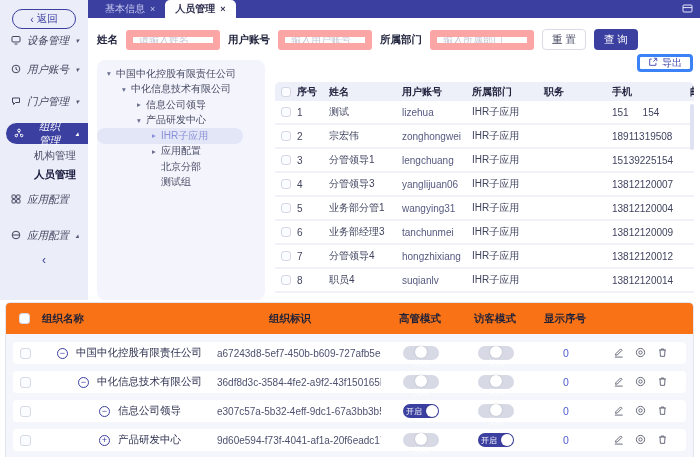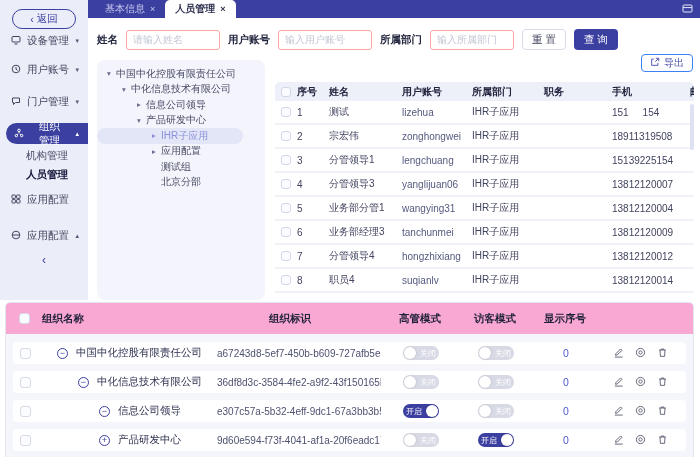--- a/index.html
+++ b/index.html
@@ -2,76 +2,76 @@
 <html><head>
 <meta charset="utf-8">
 <style>
   * { margin:0; padding:0; box-sizing:border-box; }
   html,body { width:700px; height:457px; }
   body { position:relative; overflow:hidden; background:#fff; font-family:"Liberation Sans",sans-serif; font-size:11px; color:#33354f; }
 
   
   .sidebar { position:absolute; left:0; top:0; width:88px; height:300px; background:#ebedf8; z-index:3; }
   .back-btn { width:64px; height:20px; margin:9px auto 0; border:1px solid #3b3fa0; border-radius:11px; display:flex; align-items:center; justify-content:center; gap:3px; color:#3b3fa0; font-size:10.5px; cursor:pointer; background:transparent; }
-  .menu-item { height:20px; display:flex; align-items:center; gap:6px; padding:0 9px 0 11px; font-size:10.5px; color:#42455e; cursor:pointer; }
+  .menu-item { height:20px; display:flex; align-items:center; gap:6px; padding:0 9px 0 11px; font-size:10.5px; color:#42455e; cursor:pointer;font-style:italic; }
   .menu-item svg { flex:none; }
   .mi-arrow { margin-left:auto; font-size:7px; color:#565a77; }
   .menu-item.active { background:#3b3fa0; color:#fff; border-radius:12px 0 0 12px; margin-left:6px; padding-left:8px; height:21px;gap:15px; }
   .menu-item.active .mi-arrow { color:#fff; }
   .mt1{margin-top:2px} .mt2{margin-top:9px} .mt3{margin-top:12px} .mt4{margin-top:11px} .mt5{margin-top:8px} .mt6{margin-top:16px}
-  .sub-item { height:15px; margin-top:4px; display:flex; align-items:center; padding-left:26px; font-size:10.5px; color:#4a4d68; cursor:pointer; }
+  .sub-item { height:15px; margin-top:4px; display:flex; align-items:center; padding-left:34px; font-size:10.5px; color:#4a4d68; cursor:pointer; }
   .sub-item.active { color:#15173a; font-weight:bold; }
   .collapse-btn { margin:6px auto 0; width:20px; height:16px; display:flex; align-items:center; justify-content:center; color:#3b3fa0; font-size:12px; cursor:pointer; }
 
   
   .tabbar { position:absolute; left:88px; top:0; width:612px; height:18px; background:#3b3fa0; display:flex; align-items:flex-end; padding-left:7px; z-index:2; }
   .tab { height:18px; display:flex; align-items:center; gap:5px; padding:0 10px; font-size:10px; color:#c7caee; cursor:pointer; }
   .tab .x { font-size:9px; }
   .tab.active { background:#fff; color:#2f3150; border-radius:5px 5px 0 0; font-weight:bold; }
   .tabbar-icon { position:absolute; right:7px; top:3px; cursor:pointer; }
 
   
   .content { position:absolute; left:88px; top:18px; width:612px; height:282px; background:#fff; }
   .filters { position:absolute; top:11px; left:9px; display:flex; align-items:center; gap:8px; }
   .f-label { font-size:10.5px; font-weight:bold; color:#23263f; white-space:nowrap; }
-  .f-input { width:94px; height:20px; border:1px solid #fca5a5; border-radius:3px; padding:0 6px; font-size:10px; color:#333; font-family:inherit; }
+  .f-input { width:94px; height:20px; border:7px solid #fca5a5; border-radius:3px; padding:0 6px; font-size:10px; color:#333; font-family:inherit; }
   .f-input::placeholder { color:#c3c7d4; }
   .btn-reset { height:21px; padding:0 9px; background:#fff; border:1px solid #d9dce8; border-radius:4px; font-size:10.5px; color:#3a3d58; cursor:pointer; font-family:inherit; }
   .btn-search { height:21px; padding:0 10px; background:#3b3fa0; border:none; border-radius:4px; font-size:10.5px; color:#fff; cursor:pointer; font-family:inherit; }
-  .btn-export { position:absolute; top:36px; right:7px; height:18px; display:flex; align-items:center; gap:4px; padding:0 8px; border:1px solid #3b82f6; border-radius:4px; color:#4449ad; font-size:10px; background:#fff; cursor:pointer; font-family:Liberation Serif, serif; }
+  .btn-export { position:absolute; top:36px; right:7px; height:18px; display:flex; align-items:center; gap:4px; padding:0 8px; border:3px solid #3b82f6; border-radius:4px; color:#4449ad; font-size:10px; background:#fff; cursor:pointer; font-family:Liberation Serif, serif; }
 
   .main { position:absolute; top:42px; left:9px; right:6px; bottom:0; display:flex; gap:10px; }
   .tree-panel { width:168px; background:#f4f5fc; border-radius:8px; padding-top:6px; }
   .tree-node { height:15.5px; display:flex; align-items:center; font-size:10px; color:#474a63; cursor:pointer; }
   .tree-node .caret { width:9px; font-size:7.5px; color:#6b6f8f; flex:none; }
   .tree-node.selected { background:#e3e6f7; border-radius:8px; color:#8a90d9; margin-right:22px; }
   .tree-node.selected .caret { color:#8a90d9; }
 
   .table-wrap { flex:1; margin-top:22px; position:relative; overflow:hidden; }
   .u-grid { display:grid; grid-template-columns:22px 32px 73px 70px 72px 68px 78px 1fr; align-items:center; }
   .u-header { height:19px; background:#edeff9; border-radius:5px 5px 0 0; font-size:10px; font-weight:bold; color:#22243e; }
   .u-row { height:24px; border-bottom:2px solid #f1f2f8; font-size:10px; color:#41435f; background:#fff; }
   .cb { width:10px; height:10px; border:1px solid #d3d6e4; border-radius:3px; background:#fbfcff; margin-left:6px; cursor:pointer; }
   .u-account { color:#565a80; }
   .u-clip { overflow:hidden; white-space:nowrap; }
   .v-scroll { position:absolute; right:0; top:22px; width:4px; height:46px; background:#dfe2f2; border-radius:2px; }
 
   
   .org-panel { position:absolute; left:5px; top:302px; width:689px; height:160px; border:1px solid #e2e4f0; border-radius:5px; background:#f5f6fb; overflow:hidden; }
   .o-grid { display:grid; grid-template-columns:28px 158px 180px 80px 70px 70px 1fr; align-items:center; }
-  .o-header { height:31px; background:#f9a8d4; font-size:10.5px; font-weight:bold; color:#1f2138; padding-left:8px; }
+  .o-header { height:31px; background:#f97316; font-size:10.5px; font-weight:bold; color:#1f2138; padding-left:8px; }
   .o-header .ctr, .o-row .ctr { justify-self:center; }
   .o-row { height:22px; background:#fff; border-radius:4px; margin:0 7px 7px; padding-left:2px; font-size:10.5px; }
   .o-row:first-of-type { margin-top:8px; }
   .o-cb { width:11px; height:11px; border:1px solid #d6d9e6; border-radius:3px; background:#fbfcff; margin-left:5px; cursor:pointer; }
   .o-name-cell { display:flex; align-items:center; overflow:hidden; white-space:nowrap; }
   .expand { flex:none; width:11px; height:11px; border:1px solid #3b3fa0; border-radius:50%; color:#3b3fa0; font-size:9px; line-height:9px; display:flex; align-items:center; justify-content:center; margin-right:8px; cursor:pointer; }
   .o-name { color:#2e3150; }
   .o-id { font-size:10px; color:#4e5170; padding-left:16px; overflow:hidden; white-space:nowrap; }
-  .toggle { width:36px; height:14px; border-radius:7px; display:flex; align-items:center; font-size:8px; color:#fff; cursor:pointer; }
+  .toggle { width:36px; height:14px; border-radius:7px; display:flex; align-items:center; font-size:8px; color:#fff; cursor:pointer;flex-direction:column; }
   .toggle .knob { width:12px; height:12px; border-radius:50%; background:#fff; flex:none; margin:0 1px; box-shadow:0 0 2px rgba(0,0,0,.2); }
   .toggle .t-label { margin:0 3px; white-space:nowrap; }
   .toggle.off { background:#d7d9e5; }
   .toggle.on { background:#3b3fa0; flex-direction:row-reverse; }
   .o-order { color:#4d5bd1; justify-self:center; }
   .ops { display:flex; gap:11px; padding-left:12px; color:#5a5d70; }
   .ops svg { cursor:pointer; }
 </style>
 </head>
 <body>
@@ -158,21 +158,21 @@
       </svg></span>
 </div>
 
 <div class="content">
   <div class="filters">
     <span class="f-label">姓名</span>
     <input class="f-input" placeholder="请输入姓名" style="">
     <span class="f-label">用户账号</span>
     <input class="f-input" placeholder="输入用户账号" style="">
     <span class="f-label">所属部门</span>
-    <input class="f-input" style="width: 84px;" placeholder="输入所属部门">
+    <input class="f-input" style="width: 104px;" placeholder="输入所属部门">
     <button class="btn-reset">重 置</button>
     <button class="btn-search">查 询</button>
   </div>
 
   <button class="btn-export">
     <span><svg width="10" height="10" viewBox="0 0 12 12" fill="none" stroke="currentColor" stroke-width="1.1">
           <path d="M4.5 2.5H2v7.5h7.5V7"></path>
           <path d="M7 1.5h3.5V5"></path>
           <path d="M10.2 1.8 6.4 5.6"></path>
         </svg></span>
@@ -200,25 +200,25 @@
         <div class="tree-node selected" style="padding-left: 55px;">
     <span class="caret">▸</span>
     <span class="tree-label">IHR子应用</span>
   </div>
         <div class="tree-node" style="padding-left: 55px;">
     <span class="caret">▸</span>
     <span class="tree-label">应用配置</span>
   </div>
         <div class="tree-node" style="padding-left: 55px;">
     <span class="caret"></span>
-    <span class="tree-label">测试组</span>
+    <span class="tree-label">北京分部</span>
   </div>
         <div class="tree-node" style="padding-left: 55px;">
     <span class="caret"></span>
-    <span class="tree-label">北京分部</span>
+    <span class="tree-label">测试组</span>
   </div>
       </div>
 
     <div class="table-wrap">
       <div class="u-grid u-header">
         <span class="cb"></span>
         <span>序号</span>
         <span>姓名</span>
         <span>用户账号</span>
         <span>所属部门</span>

